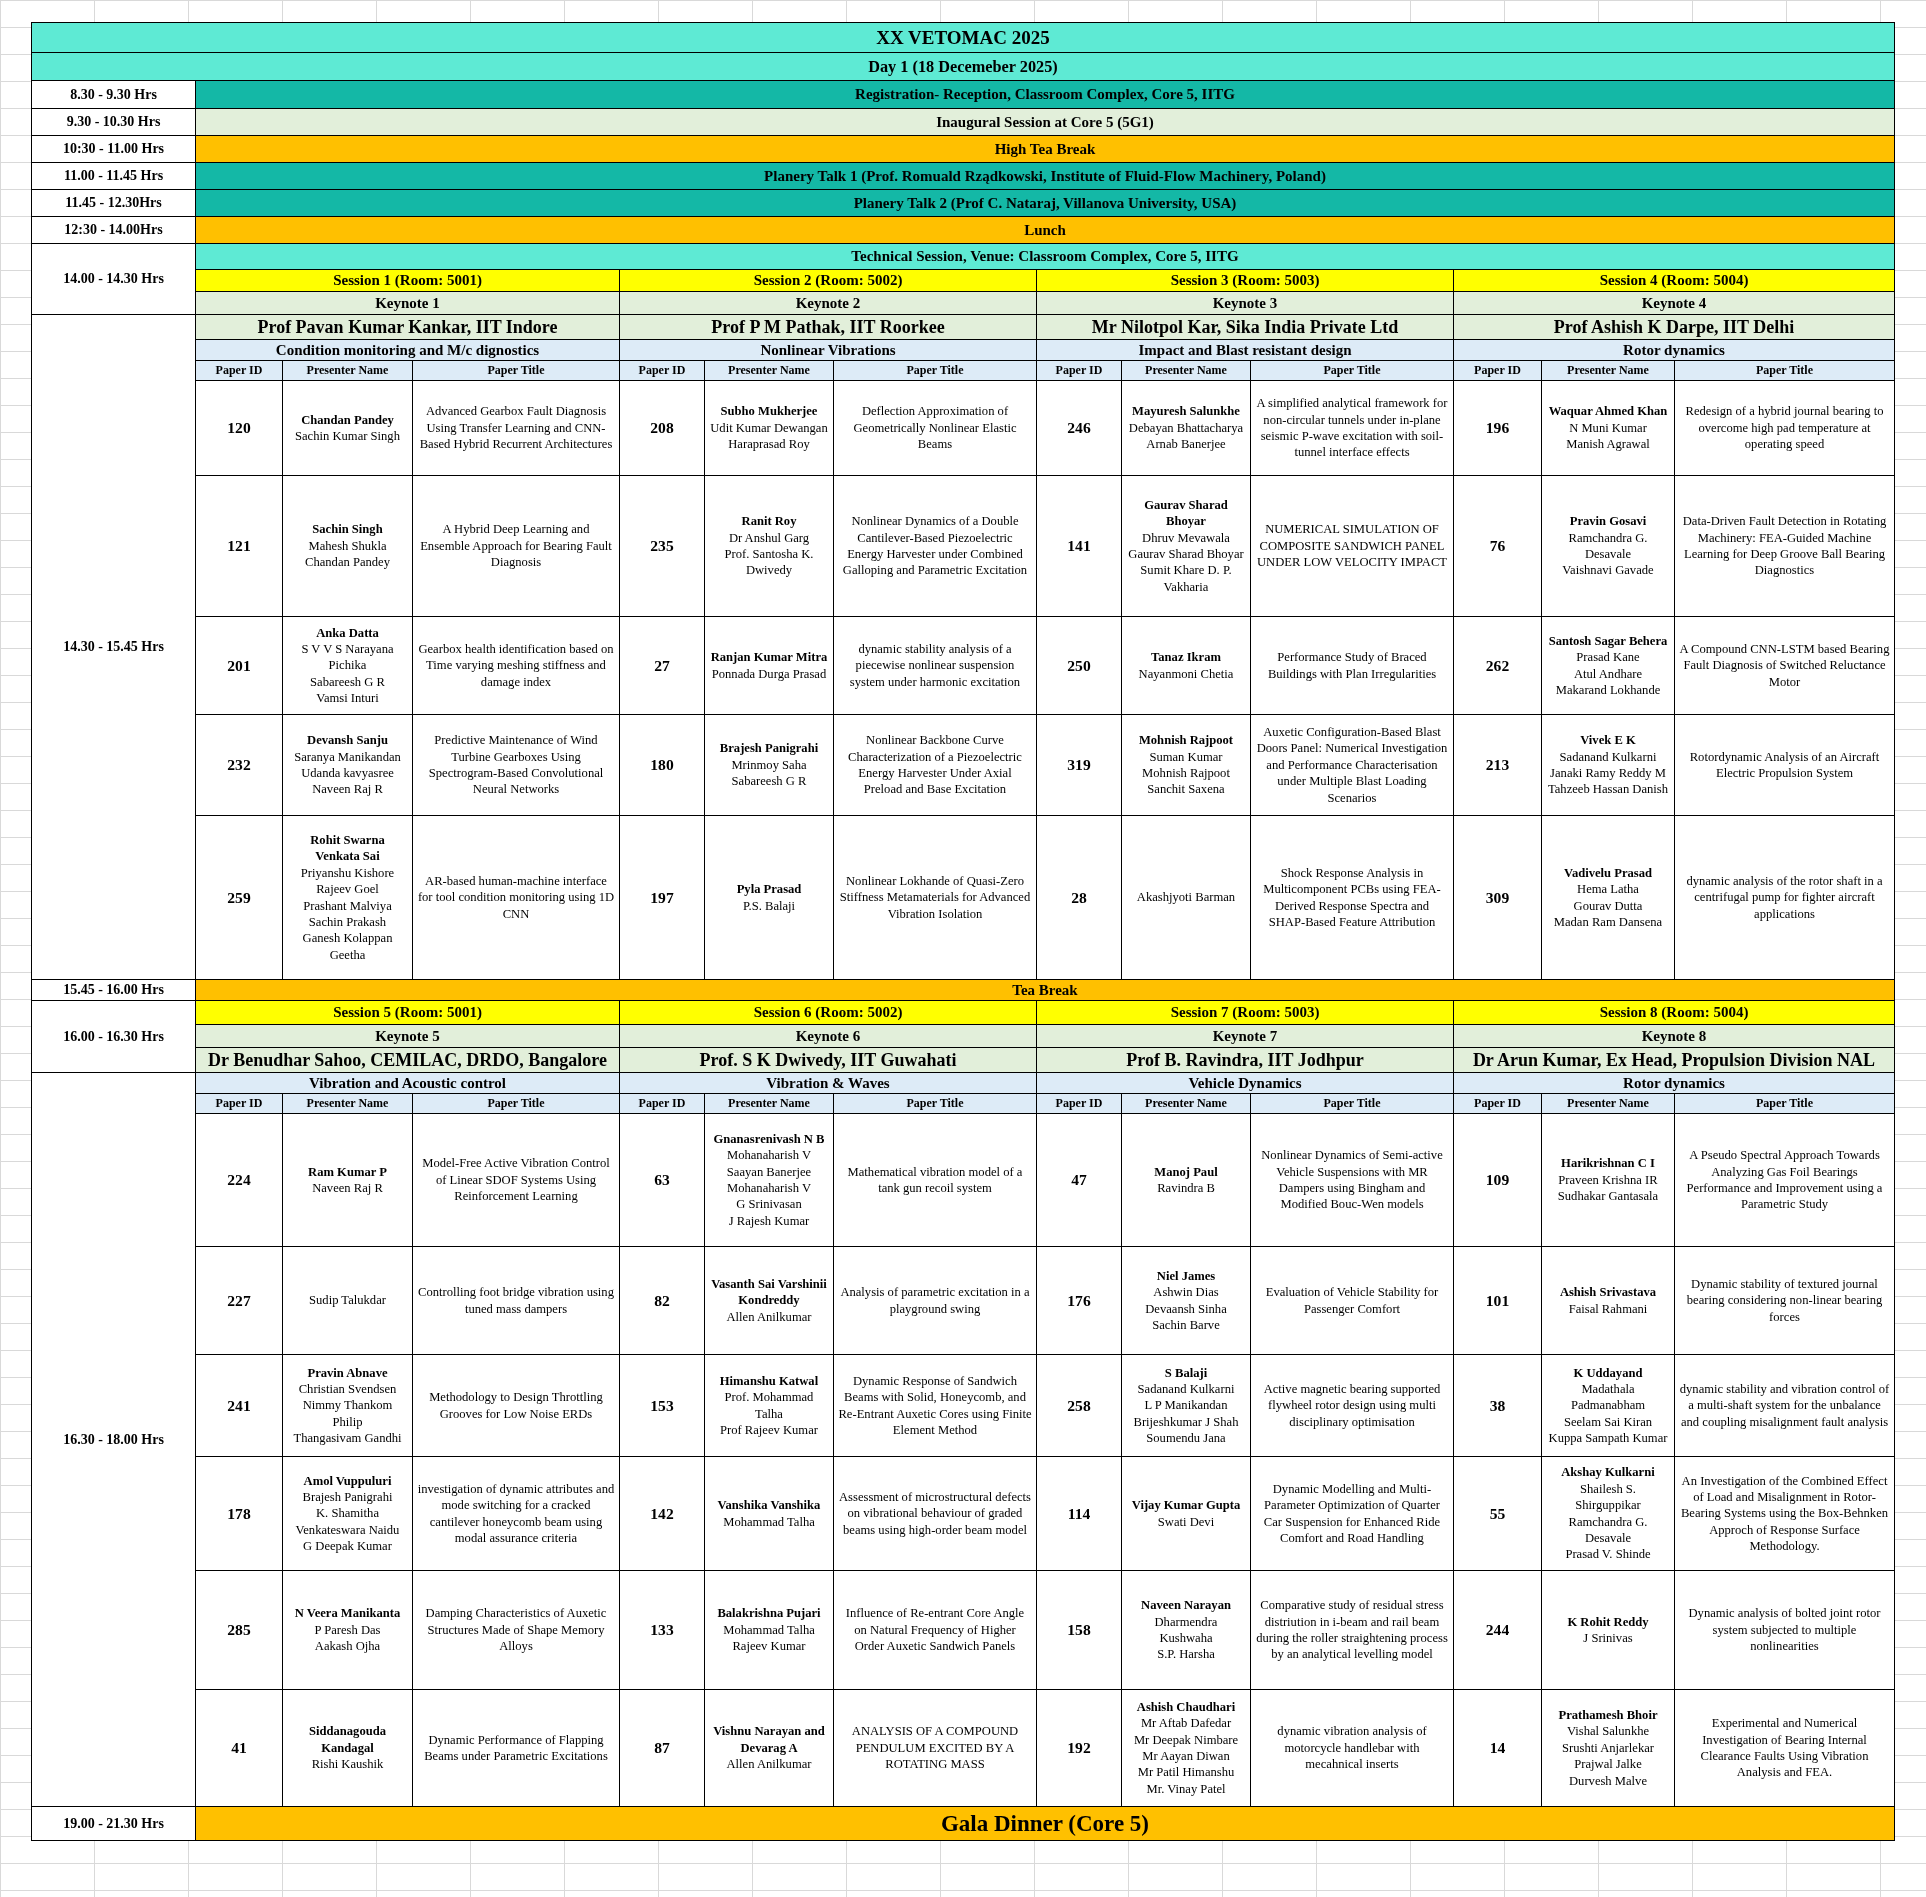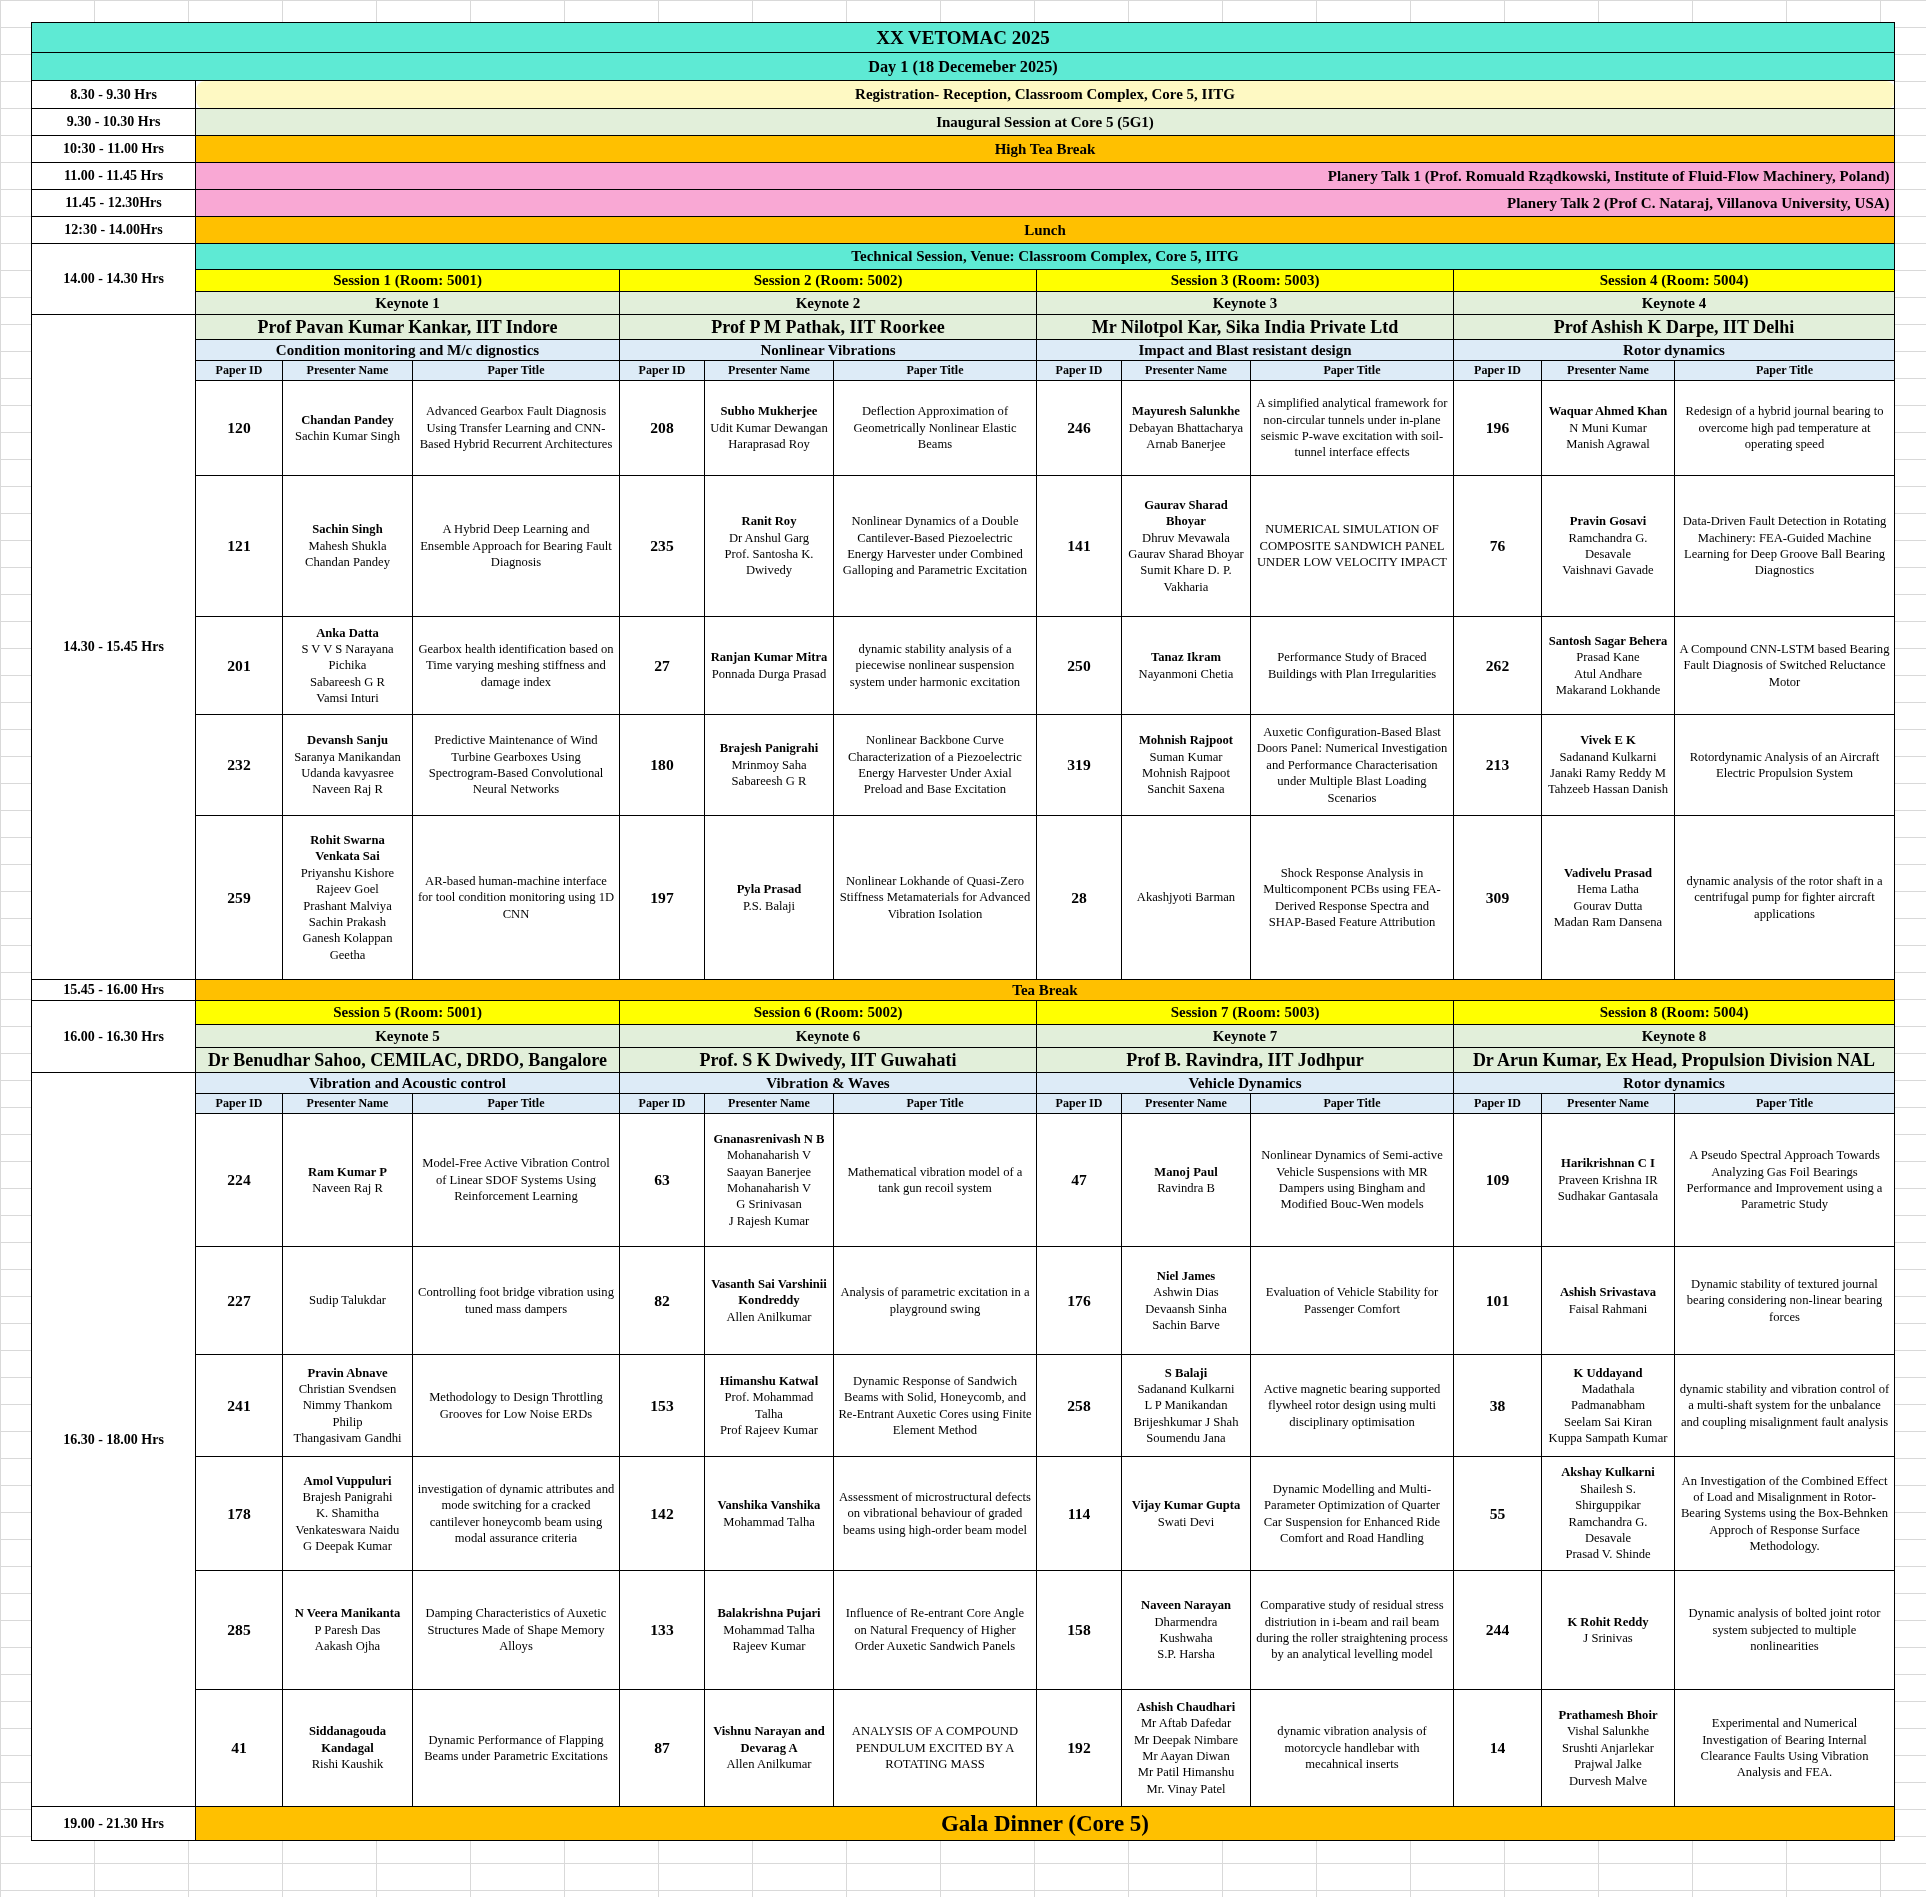--- a/index.html
+++ b/index.html
@@ -24,24 +24,24 @@
     background: #ffffff;
   }
   td {
     border: 1.5px solid #000;
     text-align: center;
     vertical-align: middle;
     padding: 1.5px 4.4px;
     overflow: hidden;
   }
   .c-peach  { background: #5eead4; }
-  .c-cream  { background: #fef9c3; border-radius: 9px; }
+  .c-cream  { background: #14b8a6; }
   .c-green  { background: #E2EFDA; }
   .c-gold   { background: #FFC000; }
-  .c-blue   { background: #f9a8d4; text-align: right; }
+  .c-blue   { background: #14b8a6; }
   .c-yellow { background: #FFFF00; }
   .c-lblue  { background: #DDEBF7; margin-top: 37px; }
 
   .t-title   { font-size: 19px; font-weight: bold; }
   .t-day     { font-size: 16.3px; font-weight: bold; }
   .t-time    { font-size: 14px; font-weight: bold; background: #fff; }
   .t-banner  { font-size: 15px; font-weight: bold; }
   .t-session { font-size: 15px; font-weight: bold; }
   .t-keynote { font-size: 15px; font-weight: bold; }
   .t-speaker { font-size: 18px; font-weight: bold; text-align: center; }

